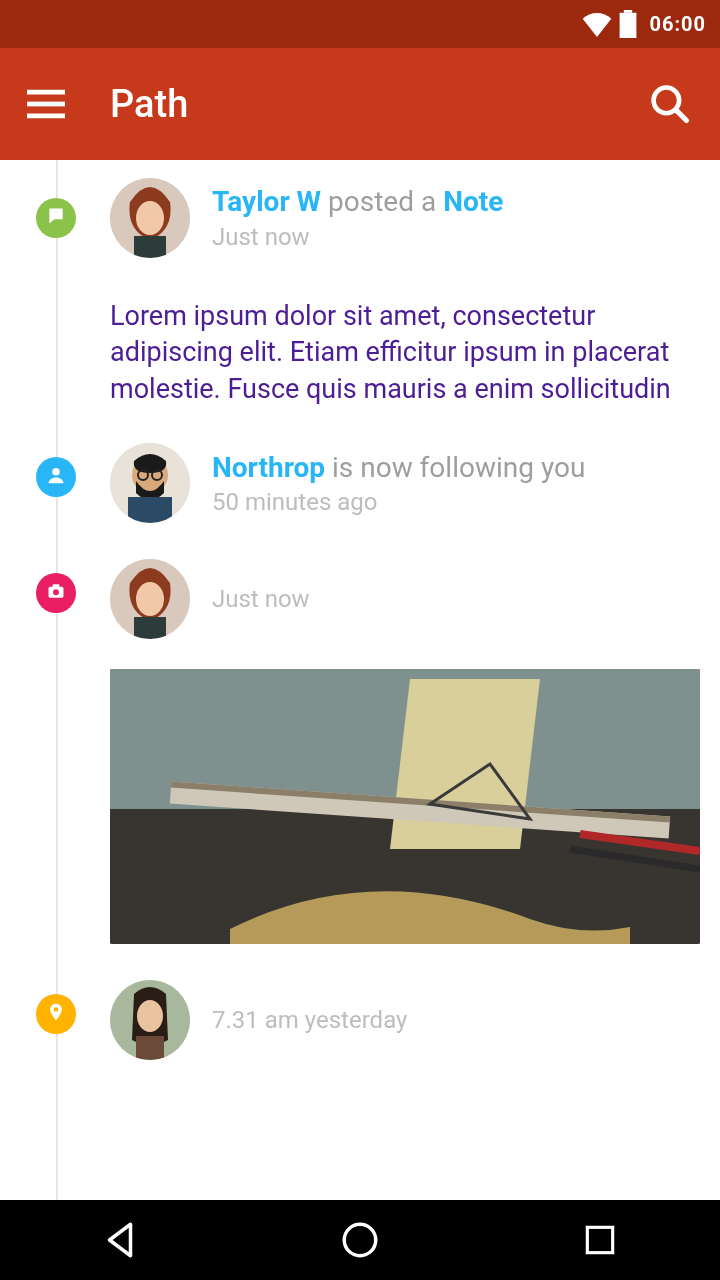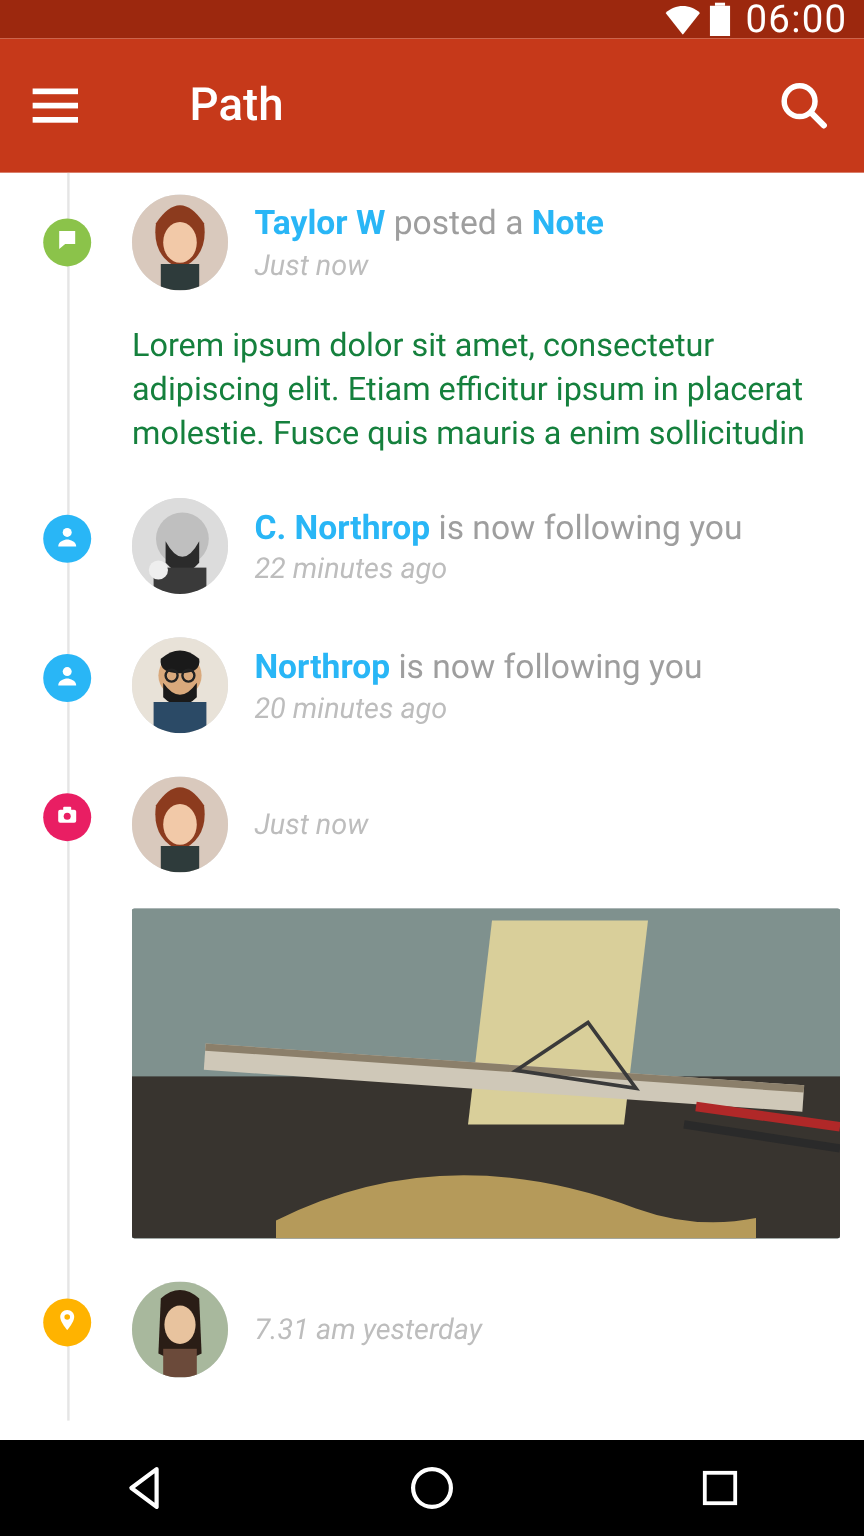--- a/index.html
+++ b/index.html
@@ -1,25 +1,25 @@
 <!DOCTYPE html>
 <html><head>
 <meta charset="utf-8">
 <style>
   * { margin: 0; padding: 0; box-sizing: border-box; }
   html, body { width: 720px; height: 1280px; font-family: Roboto, "Helvetica Neue", Arial, sans-serif; background: #fafafa; overflow: hidden; }
   .screen { width: 720px; height: 1280px; position: relative; background: #ffffff; }
 
   
-  .status-bar { height: 32px; background: #9C280E; color: #fff; display: flex; align-items: center; justify-content: flex-end; padding: 0 14px; font-size: 32px; font-weight: 400; letter-spacing: 1px; }
+  .status-bar { height: 48px; background: #9C280E; color: #fff; display: flex; align-items: center; justify-content: flex-end; padding: 0 14px; font-size: 20px; font-weight: 700; letter-spacing: 1px; }
   .status-icons { display: flex; align-items: center; gap: 6px; }
   .wifi-icon, .battery-icon { display: inline-flex; }
 
   
-  .app-bar { height: 112px; background: #C6391A; color: #fff; display: flex; align-items: center; padding: 0 22px; gap: 48px; }
+  .app-bar { height: 112px; background: #C6391A; color: #fff; display: flex; align-items: center; padding: 0 22px; }
   .hamburger { width: 48px; height: 48px; display: flex; align-items: center; justify-content: center; cursor: pointer; }
   .app-title { margin-left: 40px; font-size: 38px; font-weight: 500; flex: 1; }
   .search-btn { width: 56px; height: 56px; display: flex; align-items: center; justify-content: center; cursor: pointer; }
 
   
   .feed { position: relative; height: calc(1280px - 48px - 112px - 80px); overflow: hidden; background: #fff; }
   .timeline-line { position: absolute; left: 56px; top: 0; bottom: 0; width: 2px; background: #e5e5e5; }
 
   .item { position: relative; padding: 18px 20px 18px 110px; }
   .badge { position: absolute; left: 36px; width: 40px; height: 40px; border-radius: 50%; display: flex; align-items: center; justify-content: center; color: #fff; }
@@ -27,23 +27,23 @@
   .badge-blue  { background: #29B6F6; }
   .badge-pink  { background: #E91E63; }
   .badge-amber { background: #FFB300; }
 
   .row-head { display: flex; align-items: center; gap: 22px; }
   .avatar { width: 80px; height: 80px; border-radius: 50%; flex: 0 0 80px; background: #ddd; overflow: hidden; display: flex; align-items: center; justify-content: center; }
   .avatar svg { width: 100%; height: 100%; }
   .head-text { display: flex; flex-direction: column; gap: 4px; }
   .title-line { font-size: 28px; color: #9e9e9e; font-weight: 400; line-height: 1.2; }
   .title-line .link { color: #29B6F6; font-weight: 700; }
-  .timestamp { font-size: 24px; color: #bdbdbd; font-style: italic; }
-
-  .body-text { font-size: 27px; color: #15803d; line-height: 1.35; margin-top: 28px; padding-right: 4px; }
+  .timestamp { font-size: 24px; color: #bdbdbd; }
+
+  .body-text { font-size: 27px; color: #4c1d95; line-height: 1.35; margin-top: 40px; padding-right: 4px; }
 
   .photo { margin-top: 30px; width: 590px; height: 275px; background: #6b7b7a; border-radius: 2px; overflow: hidden; }
   .photo svg { width: 100%; height: 100%; display: block; }
 
   
   .nav-bar { position: absolute; bottom: 0; left: 0; right: 0; height: 80px; background: #000; display: flex; align-items: center; justify-content: space-around; }
   .nav-btn { width: 80px; height: 80px; display: flex; align-items: center; justify-content: center; cursor: pointer; }
   .nav-btn svg { stroke: #fff; fill: none; }
 </style>
 </head>
@@ -111,46 +111,26 @@
         <div class="item">
     <div class="badge badge-blue" style="top:32px">
       <span><svg width="20" height="20" viewBox="0 0 24 24">
                 <circle cx="12" cy="8" r="4.5" fill="#fff"></circle>
                 <path d="M3 22c0-5 6-7 9-7s9 2 9 7" fill="#fff"></path>
               </svg></span>
     </div>
     <div class="row-head">
       <div class="avatar">
         <svg viewBox="0 0 80 80">
-                <use href="#av-bw-beard-man"></use>
-              </svg>
-      </div>
-      <div class="head-text">
-        <div class="title-line"><span class="link">C. Northrop</span><span class=""> is now following you</span></div>
-        <div class="timestamp">22 minutes ago</div>
-      </div>
-    </div>
-
-  </div>
-        <div class="item">
-    <div class="badge badge-blue" style="top:32px">
-      <span><svg width="20" height="20" viewBox="0 0 24 24">
-                <circle cx="12" cy="8" r="4.5" fill="#fff"></circle>
-                <path d="M3 22c0-5 6-7 9-7s9 2 9 7" fill="#fff"></path>
-              </svg></span>
-    </div>
-    <div class="row-head">
-      <div class="avatar">
-        <svg viewBox="0 0 80 80">
                 <use href="#av-glasses-beard-man"></use>
               </svg>
       </div>
       <div class="head-text">
         <div class="title-line"><span class="link">Northrop</span><span class=""> is now following you</span></div>
-        <div class="timestamp">20 minutes ago</div>
+        <div class="timestamp">50 minutes ago</div>
       </div>
     </div>
 
   </div>
         <div class="item">
     <div class="badge badge-pink" style="top:32px">
       <span><svg width="20" height="20" viewBox="0 0 24 24">
                 <rect x="3" y="7" width="18" height="13" rx="2" fill="#fff"></rect>
                 <rect x="8" y="4" width="8" height="4" rx="1" fill="#fff"></rect>
                 <circle cx="12" cy="13.5" r="3.5" fill="#E91E63"></circle>

